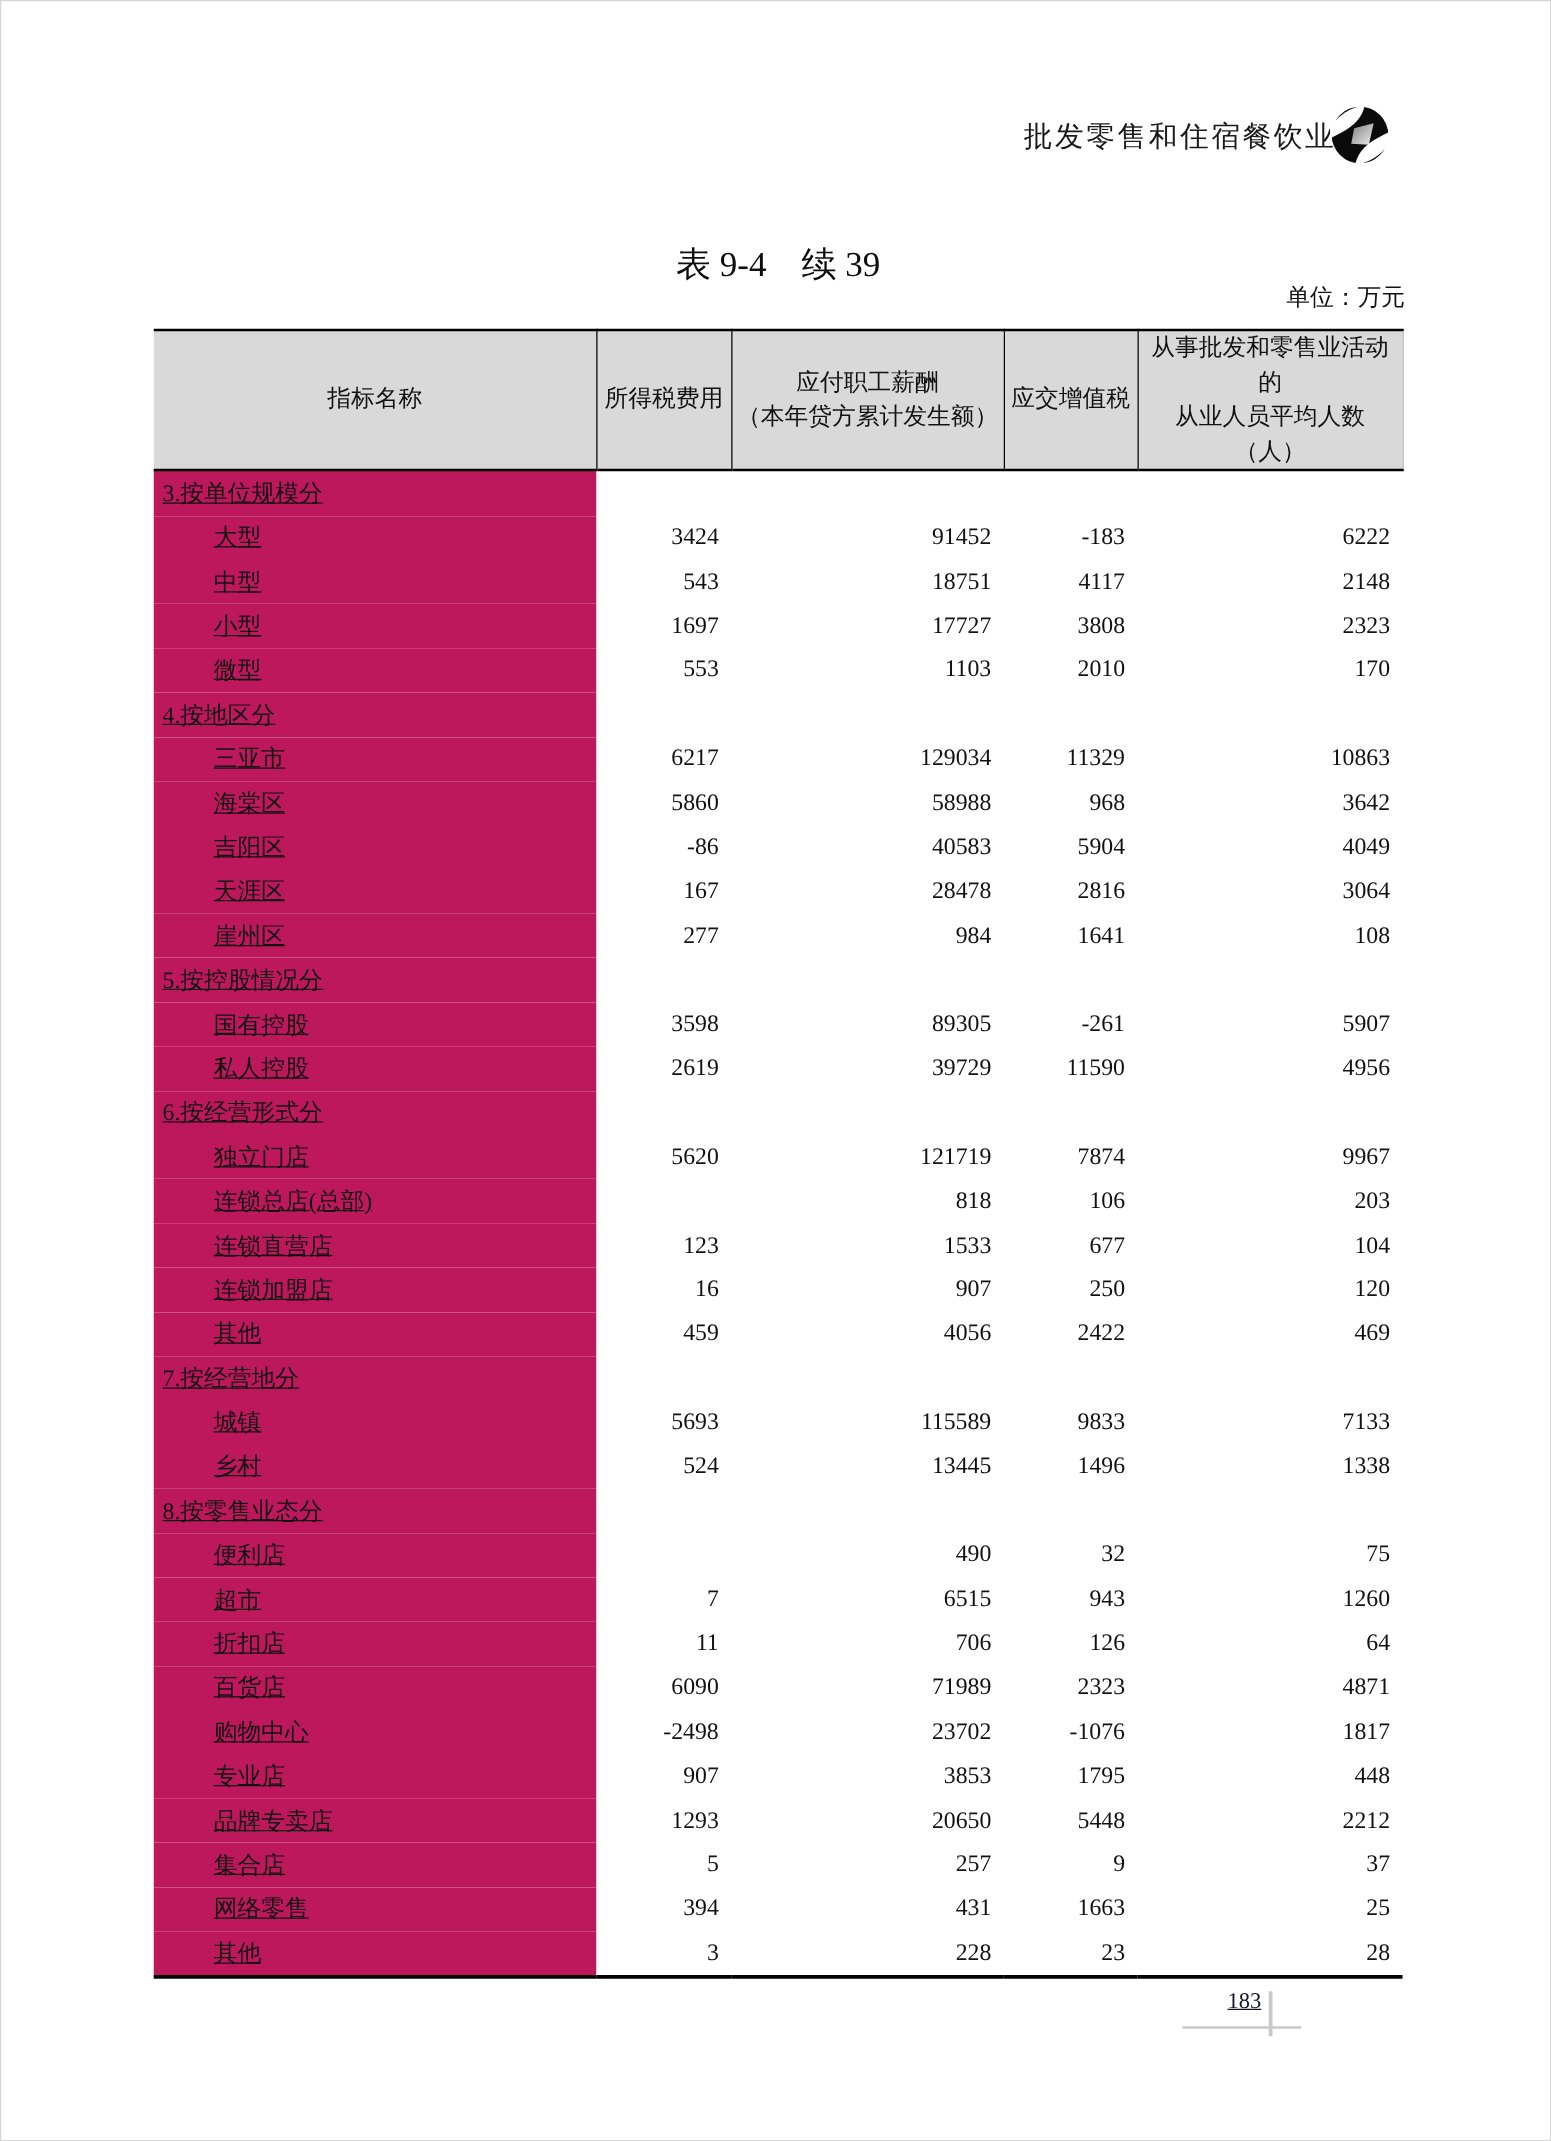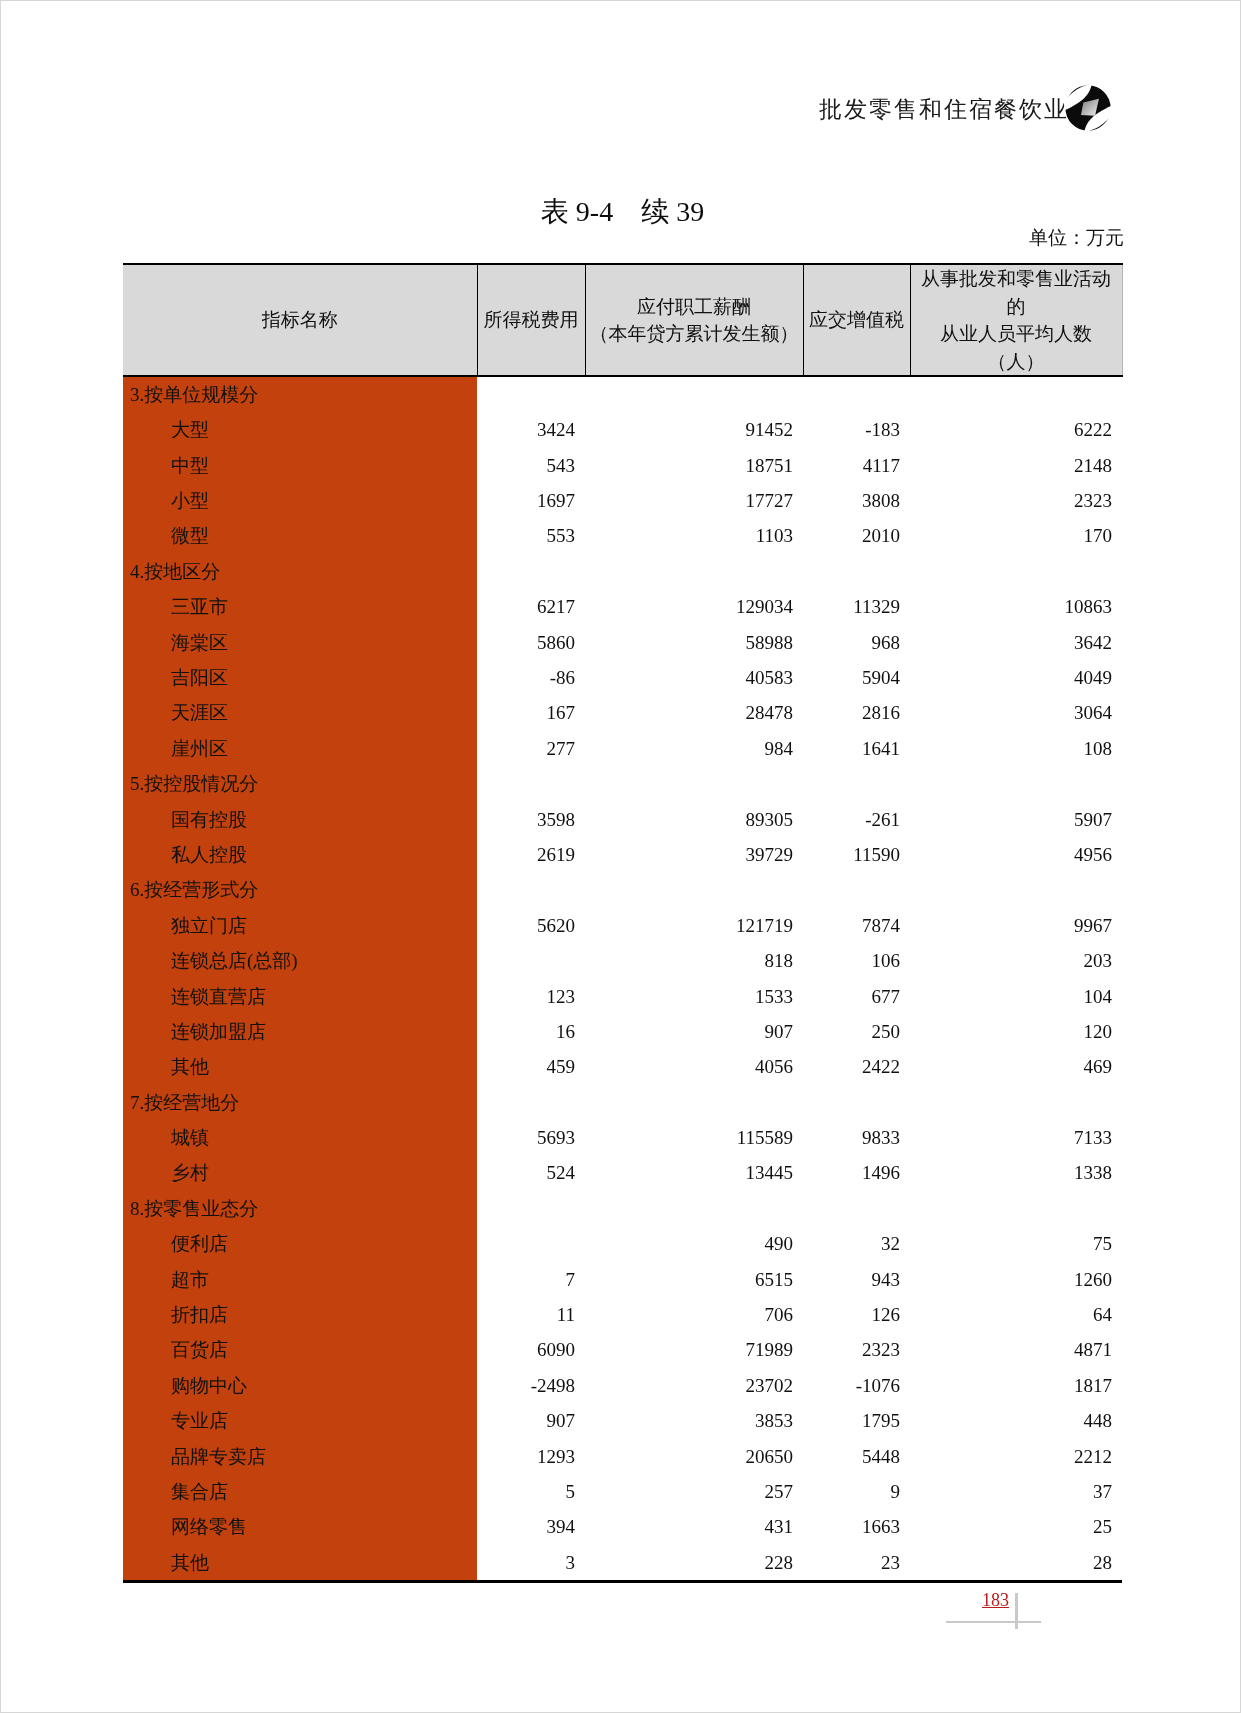--- a/index.html
+++ b/index.html
@@ -42,28 +42,28 @@
   thead th {
     background:#d9d9d9;
     border-bottom:2px solid #000;
     font-weight:normal; font-size:19px;
     text-align:center; vertical-align:middle;
     height:84px; line-height:1.45; padding:0 2px;
   }
   thead th + th { border-left:1.5px solid #000; }
   thead th:last-child { border-right:1px solid #b5b5b5; }
   tbody td { height:35.4px; padding:0; vertical-align:middle; }
-  tbody td.c1 { background:#c2410c; text-align:left; }
+  tbody td.c1 { background:#be185d; text-align:left;text-decoration:underline; }
   tbody td.c1.section { padding-left:7px; }
   tbody td.c1.item    { padding-left:48px; }
   tbody td.num { text-align:right; padding-right:10px; font-size:19px; }
   
   .page-num {
     position:absolute; top:1589px; left:948px; width:60px;
-    text-align:right; font-size:18px; color:#b91c1c;text-decoration:underline;
+    text-align:right; font-size:18px; color:#0f172a;text-decoration:underline;
   }
   .footer-tick {
     position:absolute; top:1592px; left:1014px;
     width:3px; height:36px; background:#c9c9c9;
   }
   .footer-line {
     position:absolute; top:1620px; left:945px;
     width:95px; height:2px; background:#c9c9c9;
   }
 </style>

